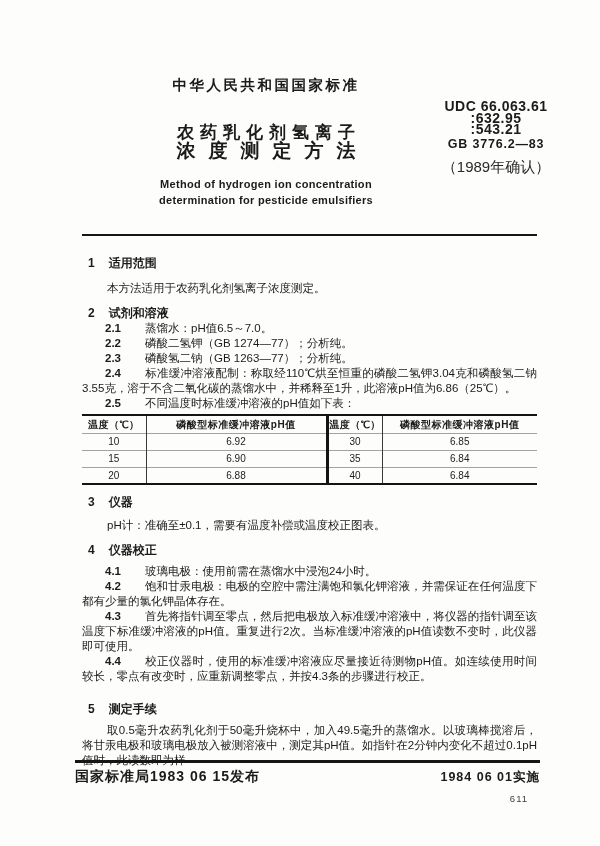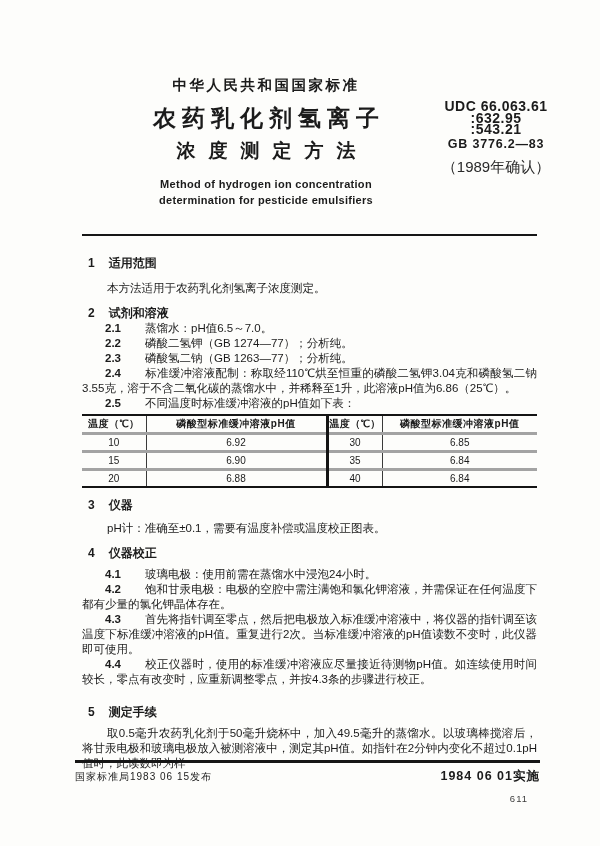--- a/index.html
+++ b/index.html
@@ -13,21 +13,21 @@
     background: #fdfdfb;
     color: #1b1b1b;
     overflow: hidden;
   }
 
   
   .header { position: absolute; top: 0; left: 0; width: 600px; height: 235px; }
 
   .header-left { position: absolute; left: 80px; top: 0; width: 372px; text-align: center; }
   .org-line   { position: absolute; top: 76px;  left: 0; width: 100%; font-size: 14.5px; font-weight: bold; letter-spacing: 2.5px; white-space: nowrap; text-align: center; }
-  .title-line1{ position: absolute; top: 103px; left: 0; width: 100%; font-size: 23px; font-weight: bold; letter-spacing: 6px; white-space: nowrap; text-indent: 6px; }
+  .title-line1{ position: absolute; top: 121px; left: 0; width: 100%; font-size: 17px; font-weight: bold; letter-spacing: 6px; white-space: nowrap; text-indent: 6px; }
   .title-line2{ position: absolute; top: 138px; left: 0; width: 100%; font-size: 19px; font-weight: bold; letter-spacing: 13px; white-space: nowrap; text-indent: 13px; }
   .sub-line1  { position: absolute; top: 178px; left: 0; width: 100%; font-size: 11px; font-weight: bold; letter-spacing: 0.3px; }
   .sub-line2  { position: absolute; top: 194px; left: 0; width: 100%; font-size: 11px; font-weight: bold; letter-spacing: 0.3px; }
 
   .header-right { position: absolute; top: 101px; right: 44px; width: 120px; text-align: center; }
   .udc-line   { font-size: 14px; font-weight: bold; letter-spacing: 0.5px; line-height: 11.5px; white-space: nowrap; }
   .std-no     { margin-top: 1px; font-size: 12.5px; font-weight: bold; letter-spacing: 0.8px; white-space: nowrap; }
   .confirm    { margin-top: 7px; font-size: 15px; color: #2a2a2a; white-space: nowrap; }
 
   .rule-top { position: absolute; top: 234px; left: 82px; width: 455px; height: 2px; background: #161616; }
@@ -43,29 +43,29 @@
   .h-s4 { margin-bottom: 6px; }
   .h-s5 { margin-top: 18px; margin-bottom: 6px; }
 
   .body-para { text-indent: 25px; margin-bottom: 10px; }
   .clause { text-align: justify; }
   .clause-num { font-weight: bold; margin-left: 23px; margin-right: 24px; }
 
   
   .btable-wrap { margin-top: 3px; margin-bottom: 10px; }
   table.btable { width: 455px; border-collapse: collapse; table-layout: fixed; border-top: 2px solid #141414; border-bottom: 2px solid #141414; }
-  table.btable th, table.btable td { border-top: 3px solid #a3a3a3; font-size: 10px; text-align: center; vertical-align: middle; height: 17px; padding: 0; white-space: nowrap; overflow: hidden; }
+  table.btable th, table.btable td { border-top: 1px solid #a3a3a3; font-size: 10px; text-align: center; vertical-align: middle; height: 17px; padding: 0; white-space: nowrap; overflow: hidden; }
   table.btable thead th { border-top: none; font-weight: bold; letter-spacing: 0.5px; height: 18px; }
   table.btable .v1 { border-left: 1px solid #3a3a3a; }
   table.btable .vmid { border-left: 3px solid #141414; }
 
   
   .rule-bottom { position: absolute; top: 760px; left: 75px; width: 465px; height: 3px; background: #161616; }
   .footer-row { position: absolute; top: 768px; left: 75px; width: 465px; display: flex; justify-content: space-between; align-items: baseline; }
-  .footer-issued { font-size: 10px; font-weight: normal; letter-spacing: 1px; white-space: nowrap; }
+  .footer-issued { font-size: 14px; font-weight: bold; letter-spacing: 1px; white-space: nowrap; }
   .footer-impl   { font-size: 12.5px; font-weight: bold; letter-spacing: 1px; white-space: nowrap; }
   .page-num { position: absolute; top: 793px; right: 72px; font-size: 9.5px; color: #3d3d3d; letter-spacing: 1px; text-align: center; }
 </style>
 </head>
 <body>
 
 <div class="page">
 
   <div class="header">
     <div class="header-left">

